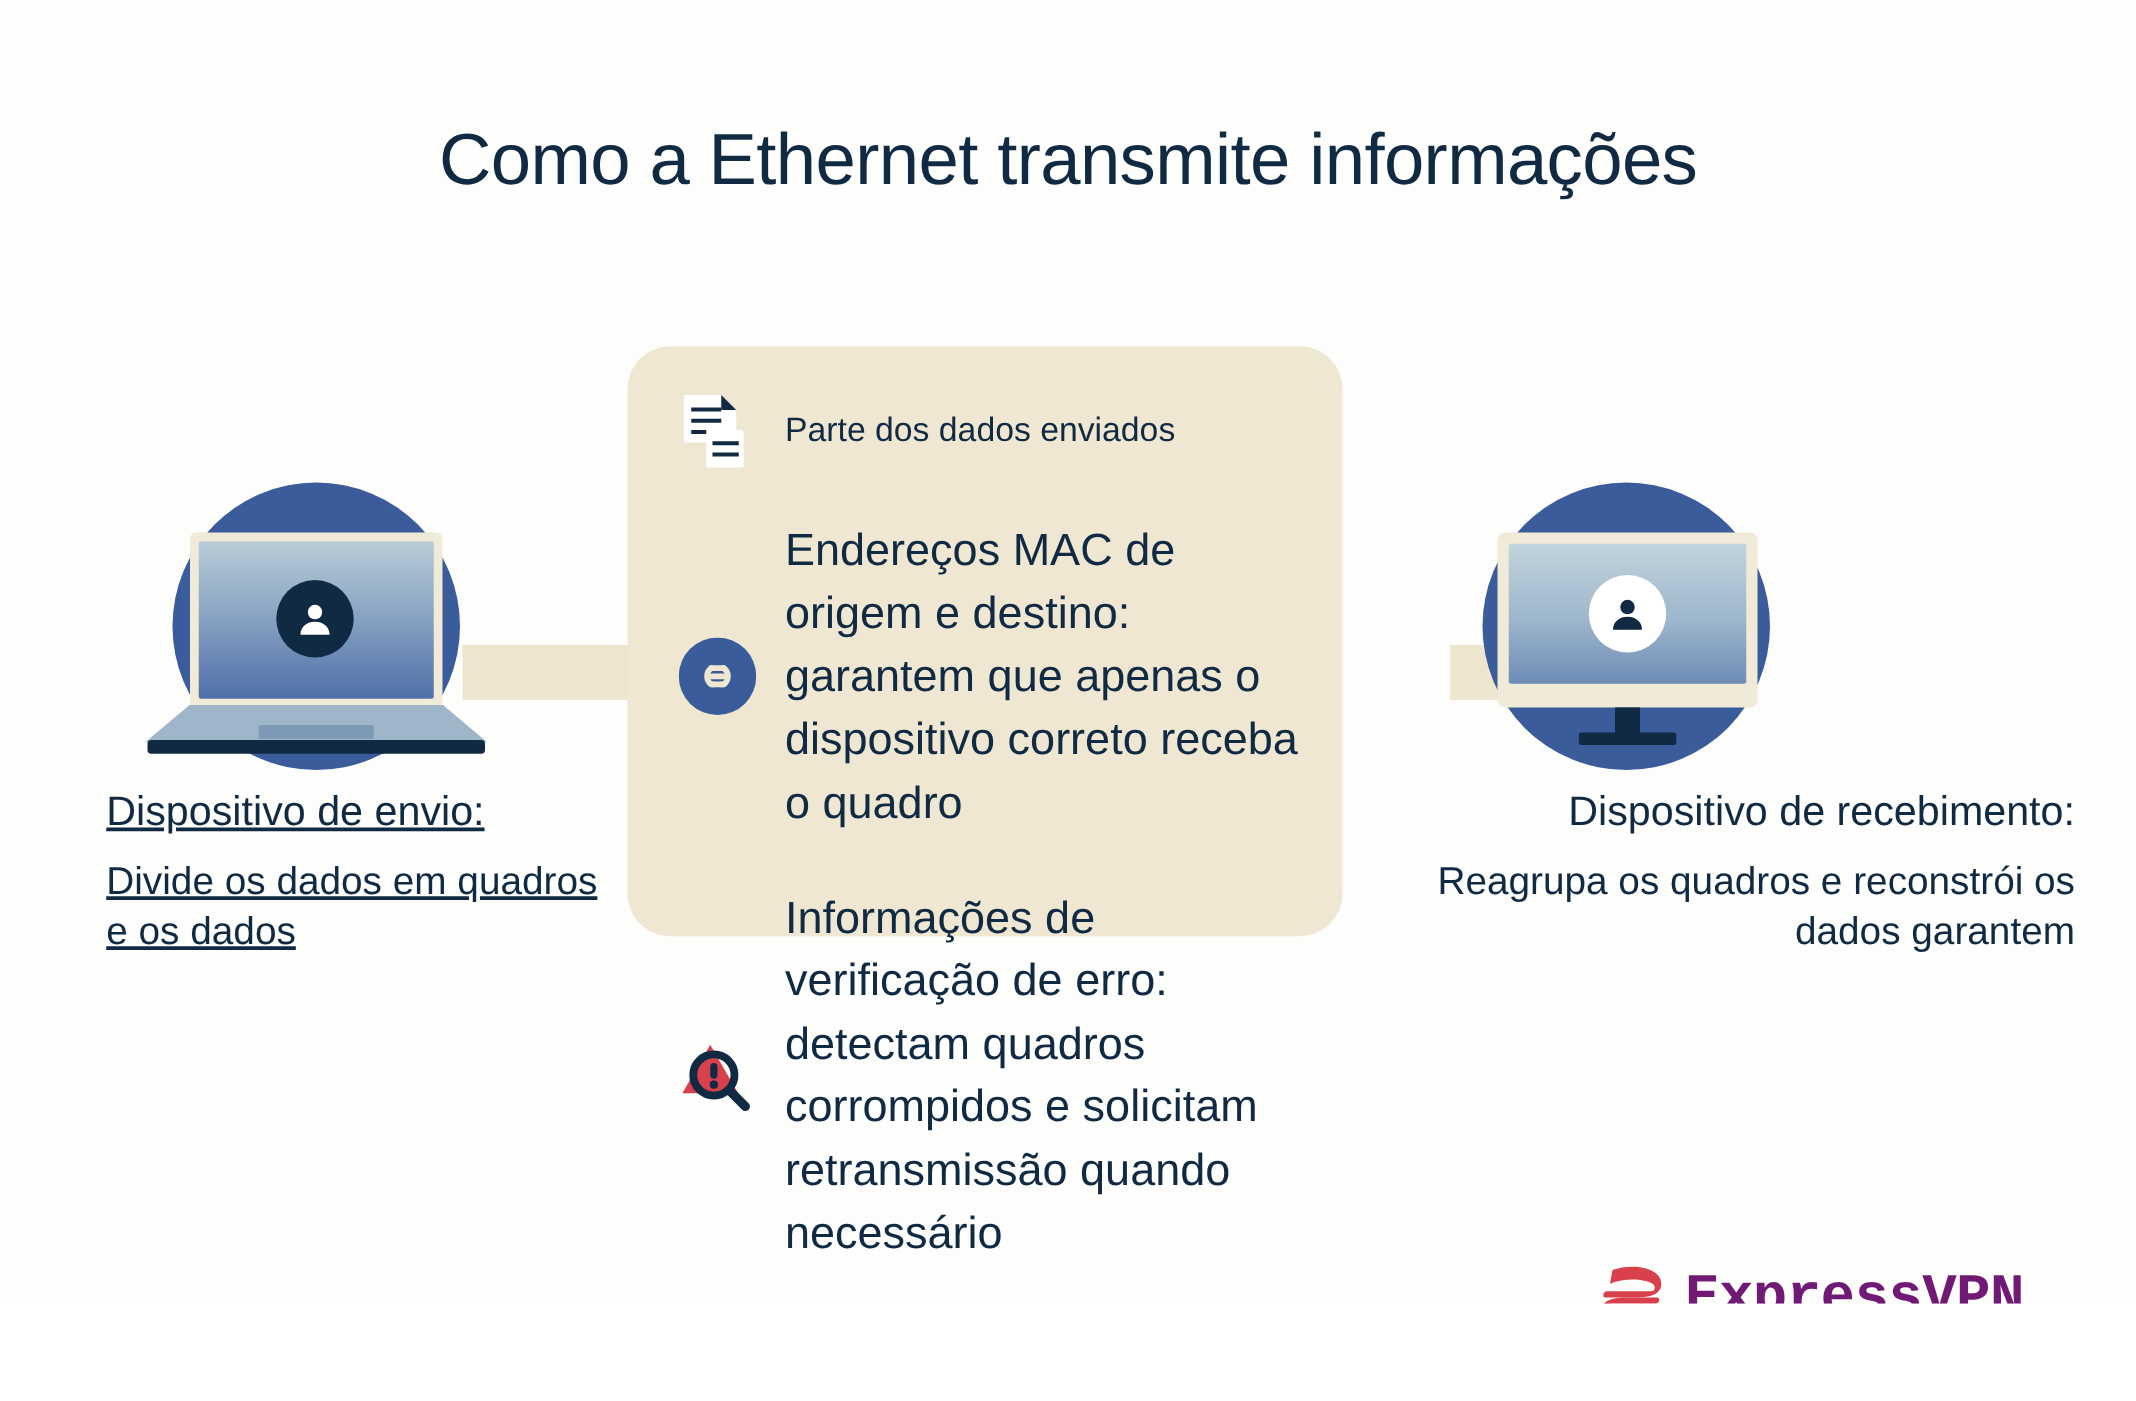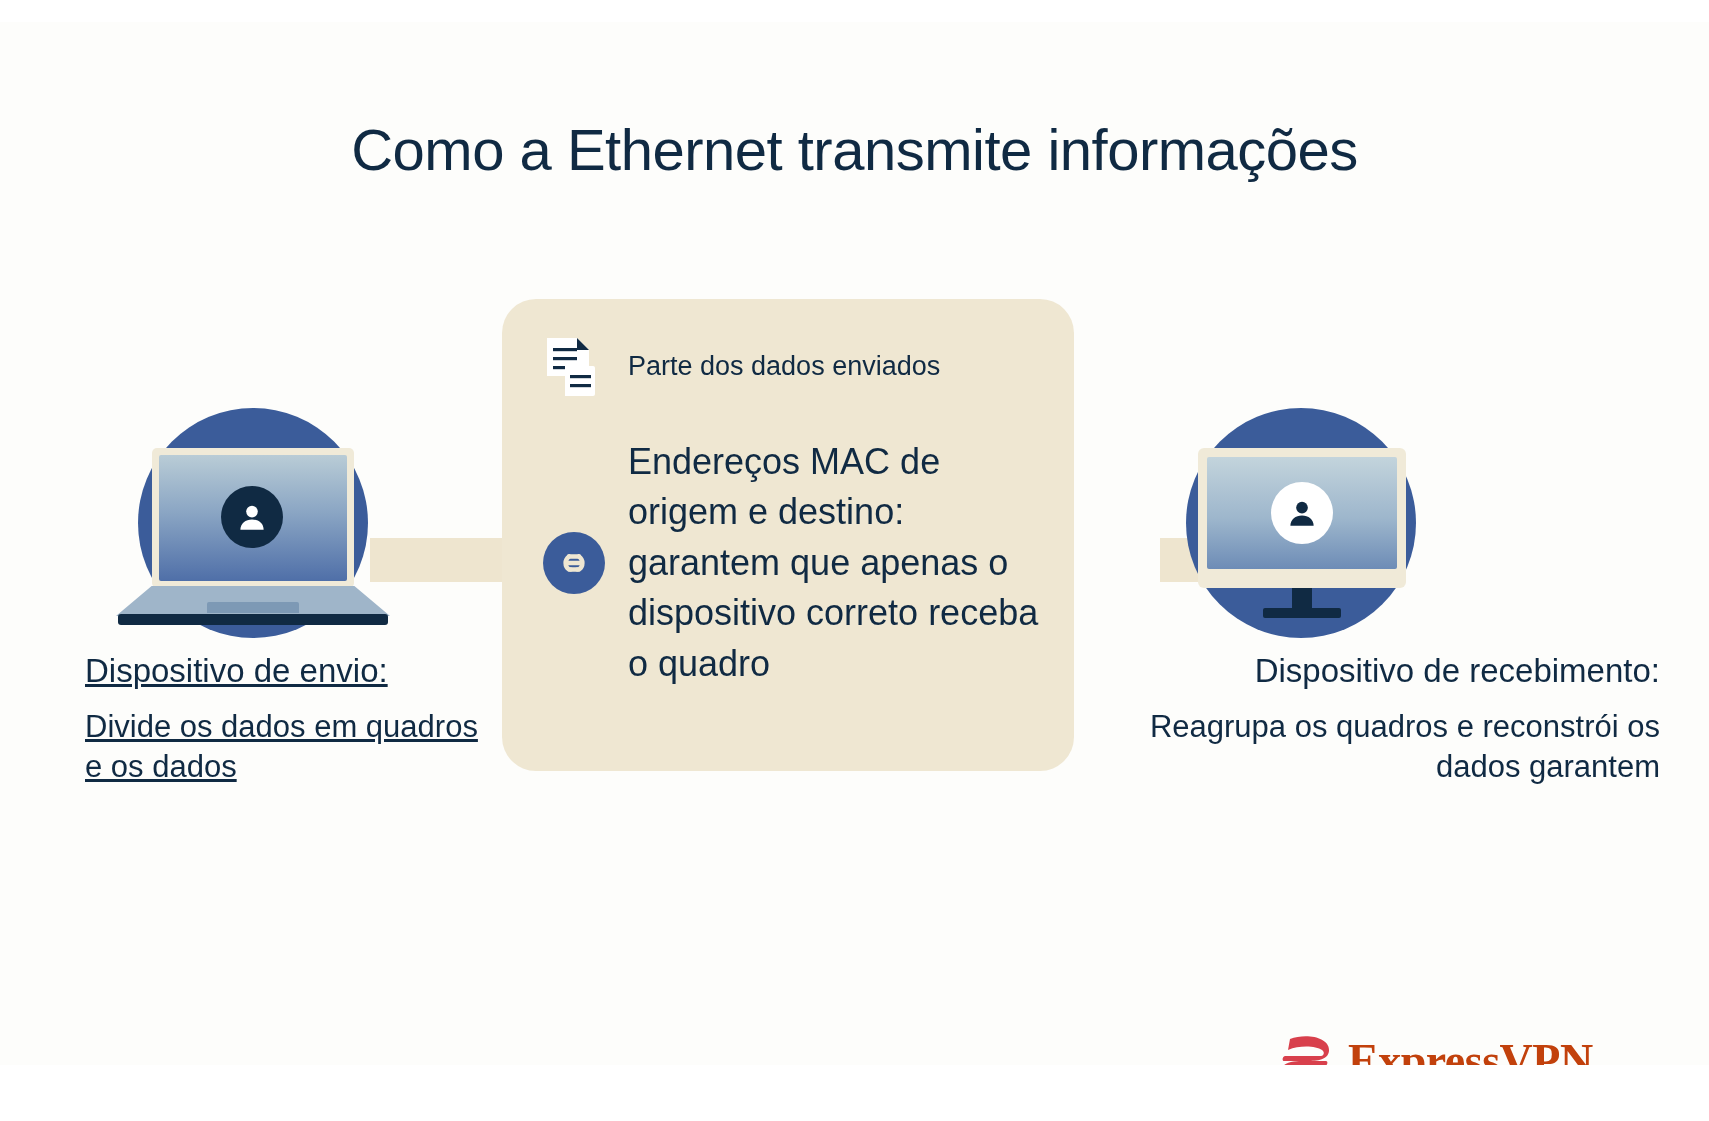--- a/index.html
+++ b/index.html
@@ -10,21 +10,20 @@
   }
   body {
     font-family: "Liberation Sans", sans-serif;
   }
   #canvas {
     position: relative;
     width: 1709px;
     height: 1043px;
     background: #fdfdfb;
     overflow: hidden;
-    margin-top: 22px;
   }
 
   
   #title {
     position: absolute;
     left: 0;
     top: 96px;
     width: 1709px;
     text-align: center;
     font-size: 58px;
@@ -251,24 +250,24 @@
   
   #logo {
     position: absolute;
     left: 1276px;
     top: 1012px;
     display: flex;
     align-items: center;
     gap: 14px;
   }
   #logo-word {
-    font-family: Liberation Serif, serif;
+    font-family: Liberation Mono, monospace;
     font-size: 46px;
     font-weight: 700;
-    color: #c2410c;
+    color: #701a75;
     letter-spacing: -0.5px;
   }
 </style>
 </head>
 <body>
 
 <div id="canvas">
 
   <div id="title">Como a Ethernet transmite informações</div>
 
@@ -337,20 +336,32 @@
             <path d="M36 24.5 a8 8 0 0 1 0 13 h-1.5"></path>
             <path d="M26 24.5 h10"></path>
             <path d="M27.5 37.5 h7"></path>
             <path d="M25.5 31 h11"></path>
           </g>
         </svg>
       </div>
       <div class="row-text">Endereços MAC de origem e destino: garantem que apenas o dispositivo correto receba o quadro</div>
     </div>
 
+    <div id="row-3" class="panel-row">
+      <div class="row-icon">
+        <svg width="66" height="66" viewBox="0 0 66 66">
+          <path d="M27 8 L50 48 H4 Z" fill="#d8404c"></path>
+          <circle cx="30" cy="33" r="17" fill="none" stroke="#102a43" stroke-width="6.5"></circle>
+          <rect x="27" y="23" width="6" height="13" rx="3" fill="#102a43"></rect>
+          <circle cx="30" cy="41" r="3.4" fill="#102a43"></circle>
+          <line x1="43" y1="46" x2="56" y2="59" stroke="#102a43" stroke-width="7.5" stroke-linecap="round"></line>
+        </svg>
+      </div>
+      <div class="row-text">Informações de verificação de erro: detectam quadros corrompidos e solicitam retransmissão quando necessário</div>
+    </div>
 
   </div>
 
   <div id="caption-left" class="caption">
     <div class="caption-title">Dispositivo de envio:</div>
     <div class="caption-body">Divide os dados em quadros e os dados</div>
   </div>
 
   <div id="caption-right" class="caption">
     <div class="caption-title">Dispositivo de recebimento:</div>

